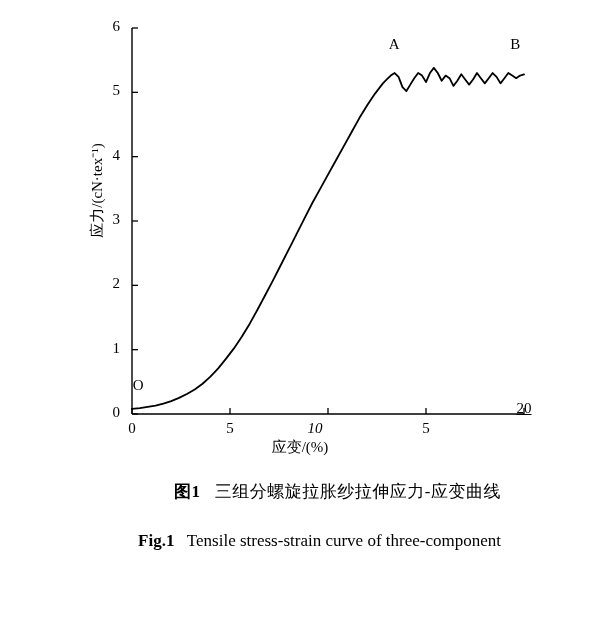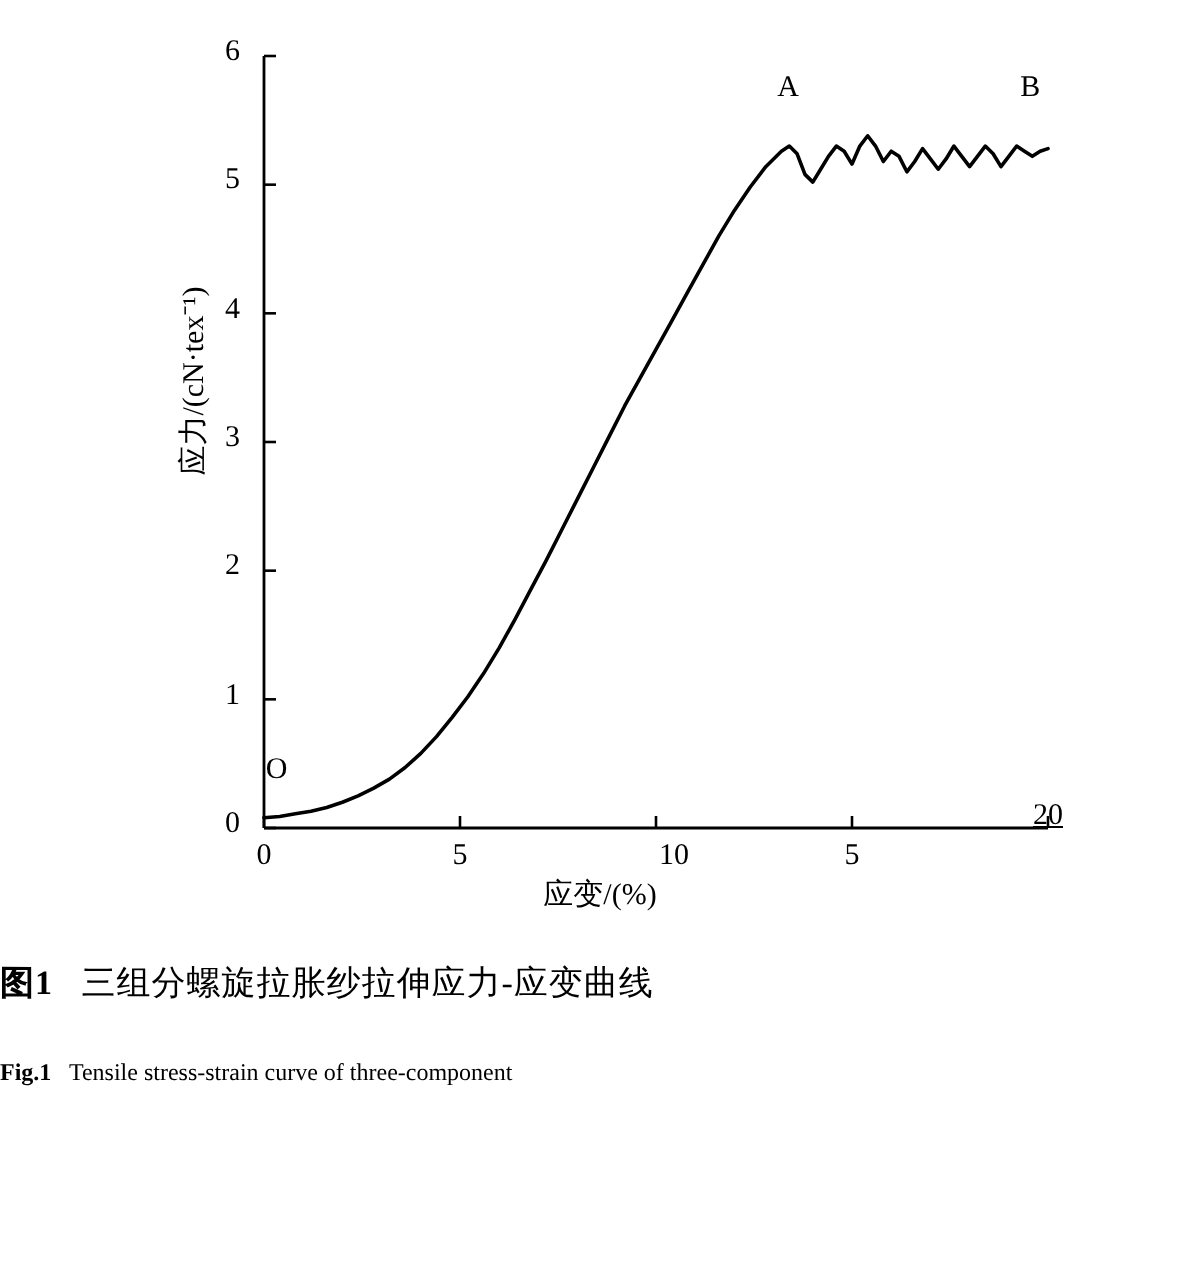--- a/index.html
+++ b/index.html
@@ -63,33 +63,33 @@
     position: absolute;
     font-size: 15px;
     font-family: "Liberation Serif", serif;
   }
   
   #caption {
     position: absolute;
     left: 0;
     top: 480px;
     width: 501px;
-    text-align: left;
+    text-align: right;
   }
   .cap-cn {
     font-size: 17px;
     font-family: "Liberation Serif", serif;
     margin-bottom: 22px;
     letter-spacing: 0.5px;
   }
   .cap-cn .figno {
     font-weight: bold;
   }
   .cap-en {
-    font-size: 12px;
+    font-size: 17px;
     font-family: "Liberation Serif", serif;
     line-height: 1.9;
   }
   .cap-en .figno {
     font-weight: bold;
   }
 </style>
 </head>
 <body>
 
@@ -121,21 +121,21 @@
       <span>应力/(cN·tex⁻¹)</span>
     </div>
 
     <div class="axis-title-x">
       <span>应变/(%)</span>
     </div>
 
     <div id="tick-labels">
         <div class="tick-label" style="left: 112px; top: 420px; width: 40px;">0</div>
         <div class="tick-label" style="left: 210px; top: 420px; width: 40px;">5</div>
-        <div class="tick-label" style="left: 317px; top: 420px; width: 40px;">10</div>
+        <div class="tick-label" style="left: 295px; top: 420px; width: 40px; font-style: italic;">10</div>
         <div class="tick-label" style="left: 406px; top: 420px; width: 40px;">5</div>
         <div class="tick-label" style="left: 504px; top: 400px; width: 40px; text-decoration: underline;">20</div>
         <div class="tick-label" style="left: 86px; top: 404px; width: 34px; text-align: right;">0</div>
         <div class="tick-label" style="left: 86px; top: 339.667px; width: 34px; text-align: right;">1</div>
         <div class="tick-label" style="left: 86px; top: 275.333px; width: 34px; text-align: right;">2</div>
         <div class="tick-label" style="left: 86px; top: 211px; width: 34px; text-align: right;">3</div>
         <div class="tick-label" style="left: 86px; top: 146.667px; width: 34px; text-align: right;">4</div>
         <div class="tick-label" style="left: 86px; top: 82.3333px; width: 34px; text-align: right;">5</div>
         <div class="tick-label" style="left: 86px; top: 18px; width: 34px; text-align: right;">6</div>
       </div>

